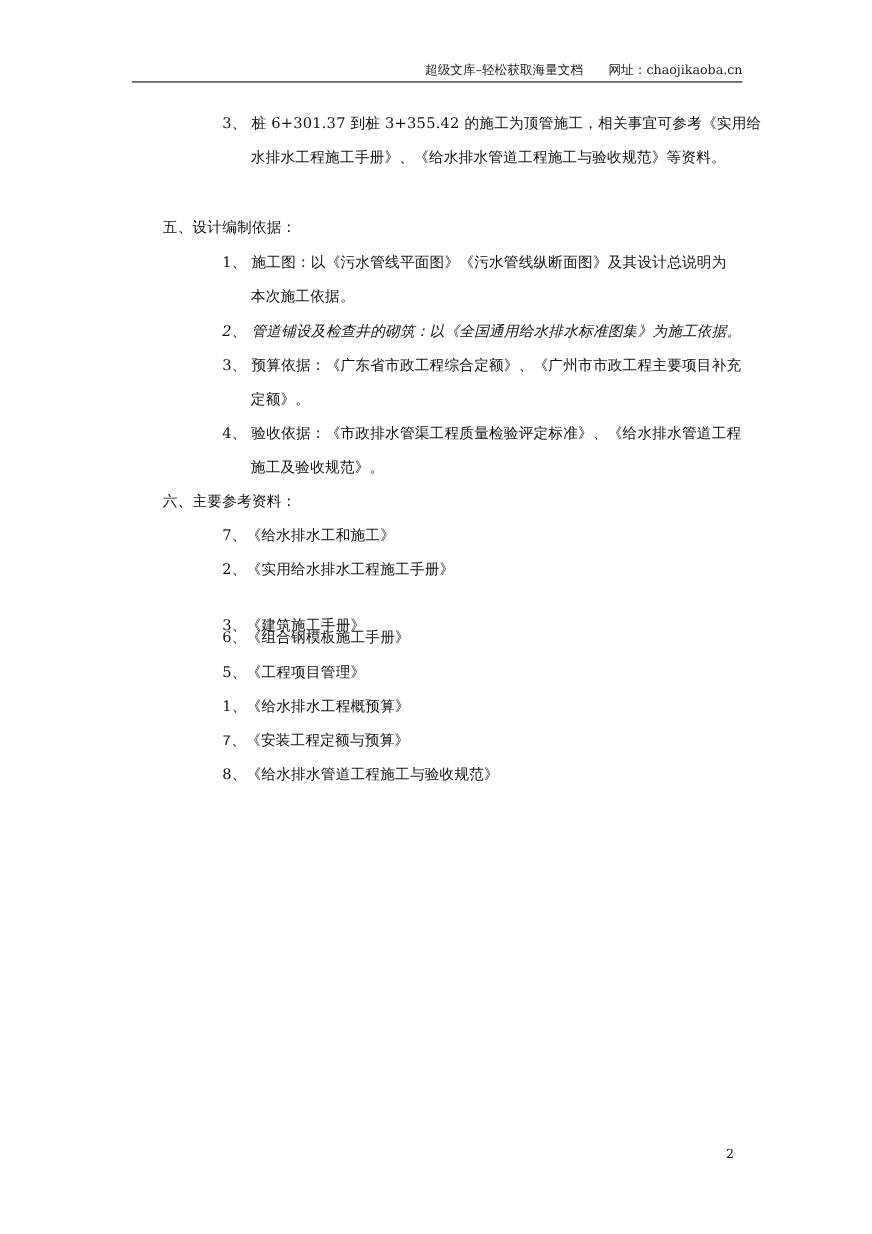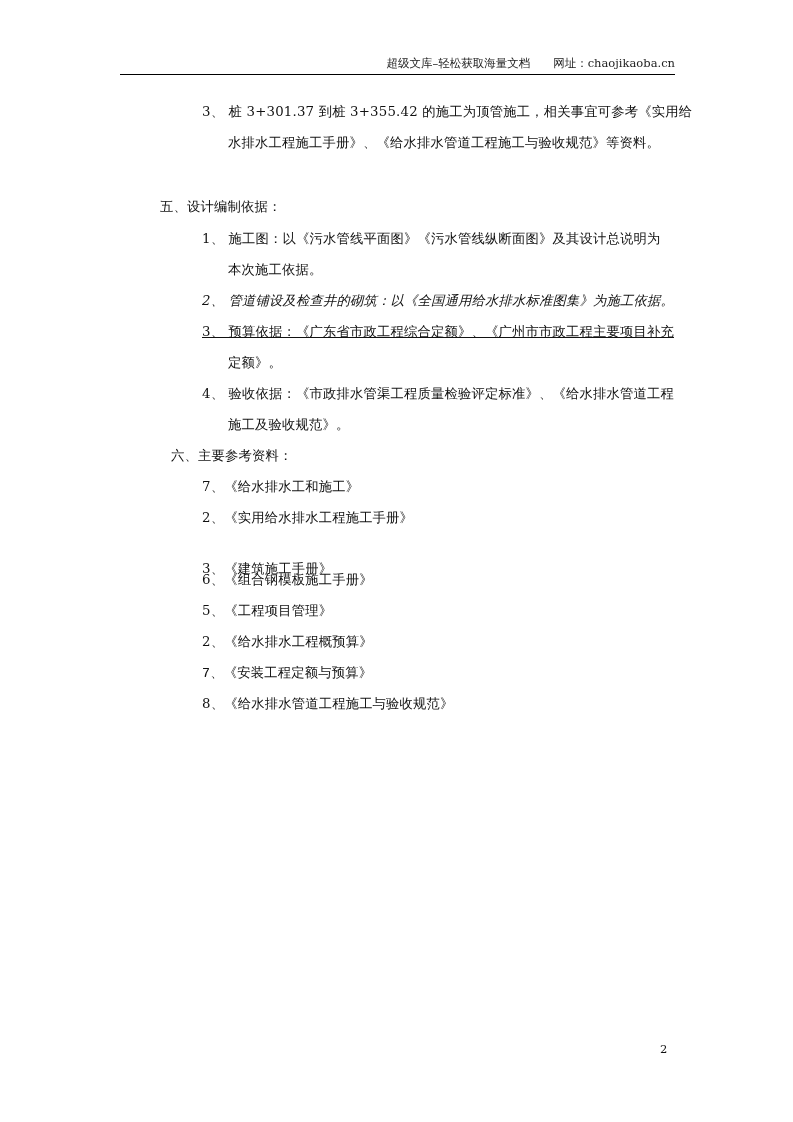--- a/index.html
+++ b/index.html
@@ -14,36 +14,36 @@
 </style>
 </head>
 <body>
 
 <div>
   <div class="header">超级文库–轻松获取海量文档　　网址：chaojikaoba.cn</div>
   <div class="header-rule"></div>
 </div>
 
 <div>
-  <div class="line" style="left:202px; top:103px;">3、 桩 3+301.37 到桩 3+355.42 的施工为顶管施工，相关事宜可参考《实用给</div>
+  <div class="line" style="left:202px; top:103px;">3、 桩 6+301.37 到桩 3+355.42 的施工为顶管施工，相关事宜可参考《实用给</div>
   <div class="line" style="left:228px; top:134px;">水排水工程施工手册》、《给水排水管道工程施工与验收规范》等资料。</div>
 
-  <div class="line" style="left:148px; top:198px;margin-left:12px;">五、设计编制依据：</div>
+  <div class="line" style="left:148px; top:198px;">五、设计编制依据：</div>
   <div class="line" style="left:202px; top:230px;">1、 施工图：以《污水管线平面图》《污水管线纵断面图》及其设计总说明为</div>
   <div class="line" style="left:228px; top:261px;">本次施工依据。</div>
   <div class="line" style="left:202px; top:292px;font-style:italic;">2、 管道铺设及检查井的砌筑：以《全国通用给水排水标准图集》为施工依据。</div>
-  <div class="line" style="left:202px; top:323px;text-decoration:underline;">3、 预算依据：《广东省市政工程综合定额》、《广州市市政工程主要项目补充</div>
+  <div class="line" style="left:202px; top:323px;">3、 预算依据：《广东省市政工程综合定额》、《广州市市政工程主要项目补充</div>
   <div class="line" style="left:228px; top:354px;text-align:center;">定额》。</div>
   <div class="line" style="left:202px; top:385px;">4、 验收依据：《市政排水管渠工程质量检验评定标准》、《给水排水管道工程</div>
   <div class="line" style="left:228px; top:416px;">施工及验收规范》。</div>
 
-  <div class="line" style="left:148px; top:447px;margin-left:23px;">六、主要参考资料：</div>
+  <div class="line" style="left:148px; top:447px;">六、主要参考资料：</div>
   <div class="line" style="left:202px; top:478px;">7、《给水排水工和施工》</div>
   <div class="line" style="left:202px; top:509px;">2、《实用给水排水工程施工手册》</div>
   <div class="line" style="left:202px; top:540px;margin-top:20px;">3、《建筑施工手册》</div>
   <div class="line" style="left:202px; top:571px;">6、《组合钢模板施工手册》</div>
   <div class="line" style="left:202px; top:602px;">5、《工程项目管理》</div>
-  <div class="line" style="left:202px; top:633px;">2、《给水排水工程概预算》</div>
+  <div class="line" style="left:202px; top:633px;">1、《给水排水工程概预算》</div>
   <div class="line" style="left:202px; top:664px;font-family:Liberation Mono, monospace;">7、《安装工程定额与预算》</div>
   <div class="line" style="left:202px; top:695px;">8、《给水排水管道工程施工与验收规范》</div>
 </div>
 
 <div class="page-number">2</div>
 
 </body></html>

